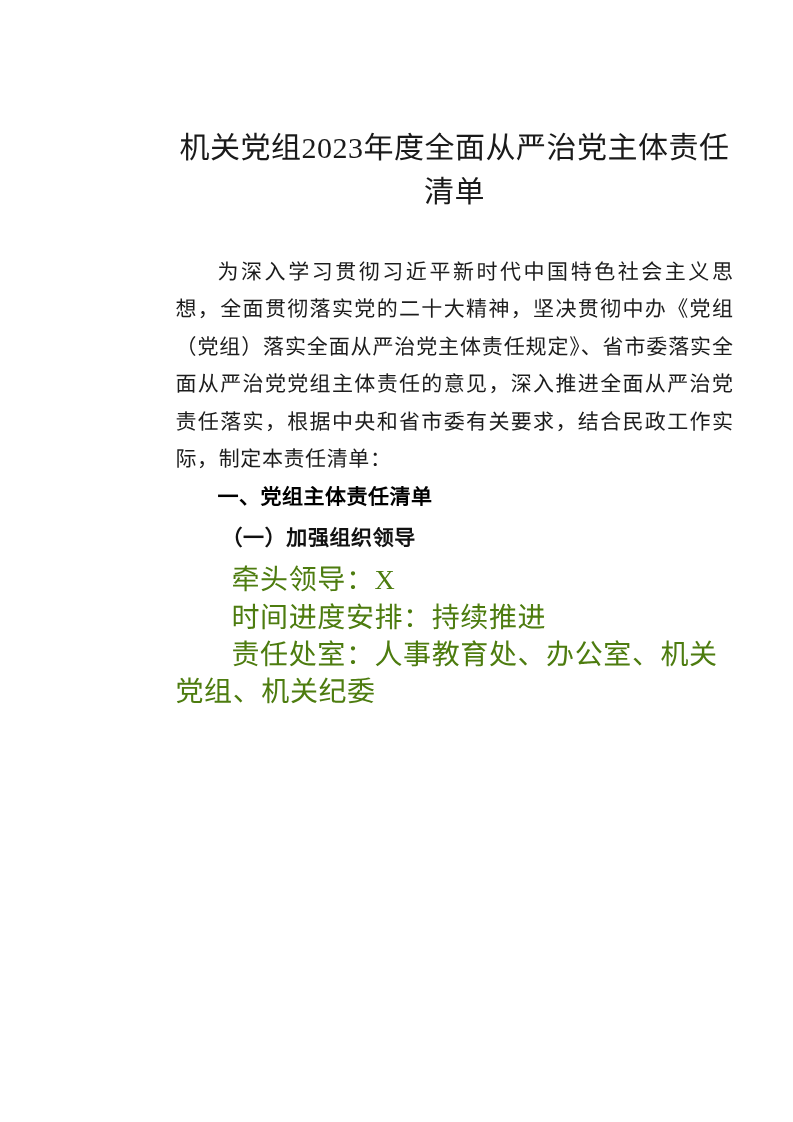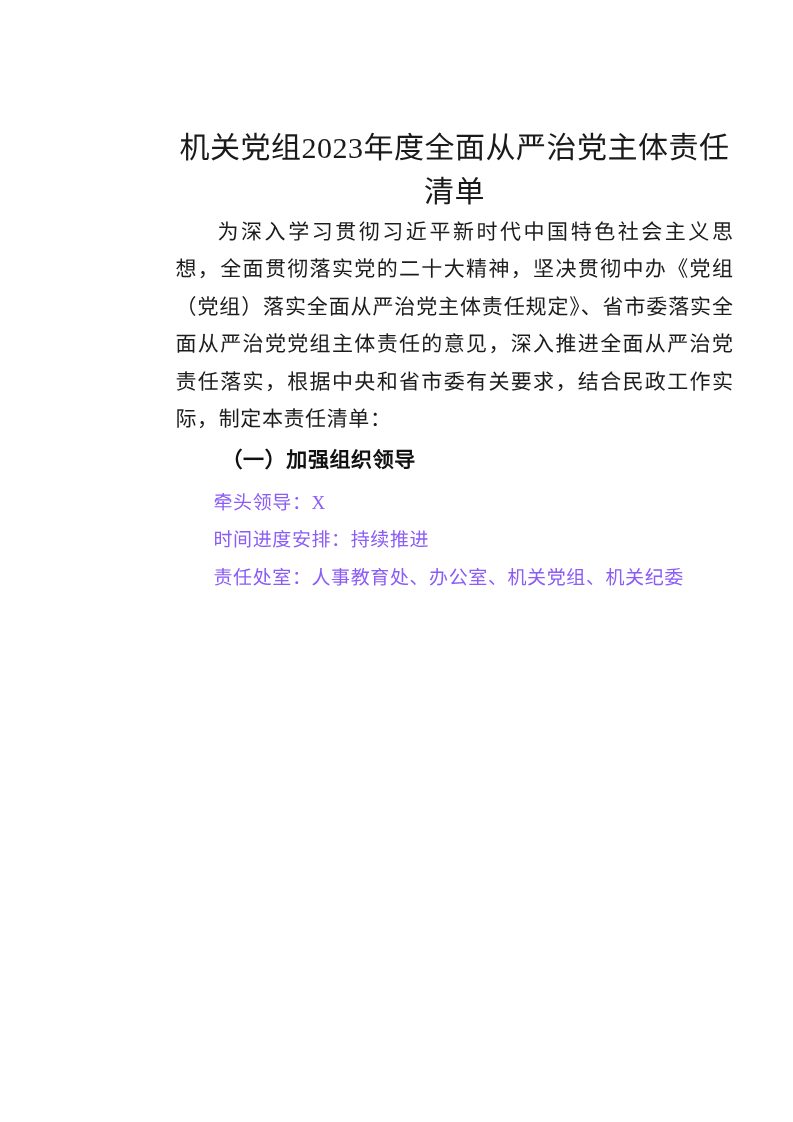--- a/index.html
+++ b/index.html
@@ -63,20 +63,21 @@
     font-style: normal;
     transform: none;
   }
 
   .para.kai {
     font-style: normal;
   }
 
   
   .block-intro {
+    margin-top: 40px;
   }
 
   
   .h1-line {
     font-family: "Liberation Sans", "DejaVu Sans", sans-serif;
     font-size: 21px;
     line-height: 37.4px;
     font-weight: 700;
     color: #000000;
     margin: 0;
@@ -92,43 +93,44 @@
     font-weight: 600;
     color: #111111;
     margin: 4px;
     text-indent: 2em;
     letter-spacing: 0.6px;
   }
 
   
   .meta-line {
     font-family: "Liberation Serif", "DejaVu Serif", serif;
-    font-size: 19px;
+    font-size: 28px;
     line-height: 37.4px;
-    color: #8b5cf6;
+    color: #4d7c0f;
     margin: 0;
     text-indent: 2em;
     letter-spacing: 0.6px;
     white-space: nowrap;
   }
 
   .meta-line.wrapy {
     white-space: normal;
   }
 </style>
 </head>
 <body>
 
 <div class="page">
   <div class="content">
 
     <h1 class="doc-title">机关党组2023年度全面从严治党主体责任清单</h1>
 
     <p class="para kai block-intro">为深入学习贯彻习近平新时代中国特色社会主义思想，全面贯彻落实党的二十大精神，坚决贯彻中办《党组（党组）落实全面从严治党主体责任规定》、省市委落实全面从严治党党组主体责任的意见，深入推进全面从严治党责任落实，根据中央和省市委有关要求，结合民政工作实际，制定本责任清单：</p>
 
+    <p class="h1-line">一、党组主体责任清单</p>
 
     <p class="h2-line">（一）加强组织领导</p>
 
 
     <p class="meta-line">牵头领导：X</p>
 
     <p class="meta-line">时间进度安排：持续推进</p>
 
     <p class="meta-line wrapy">责任处室：人事教育处、办公室、机关党组、机关纪委</p>
 

